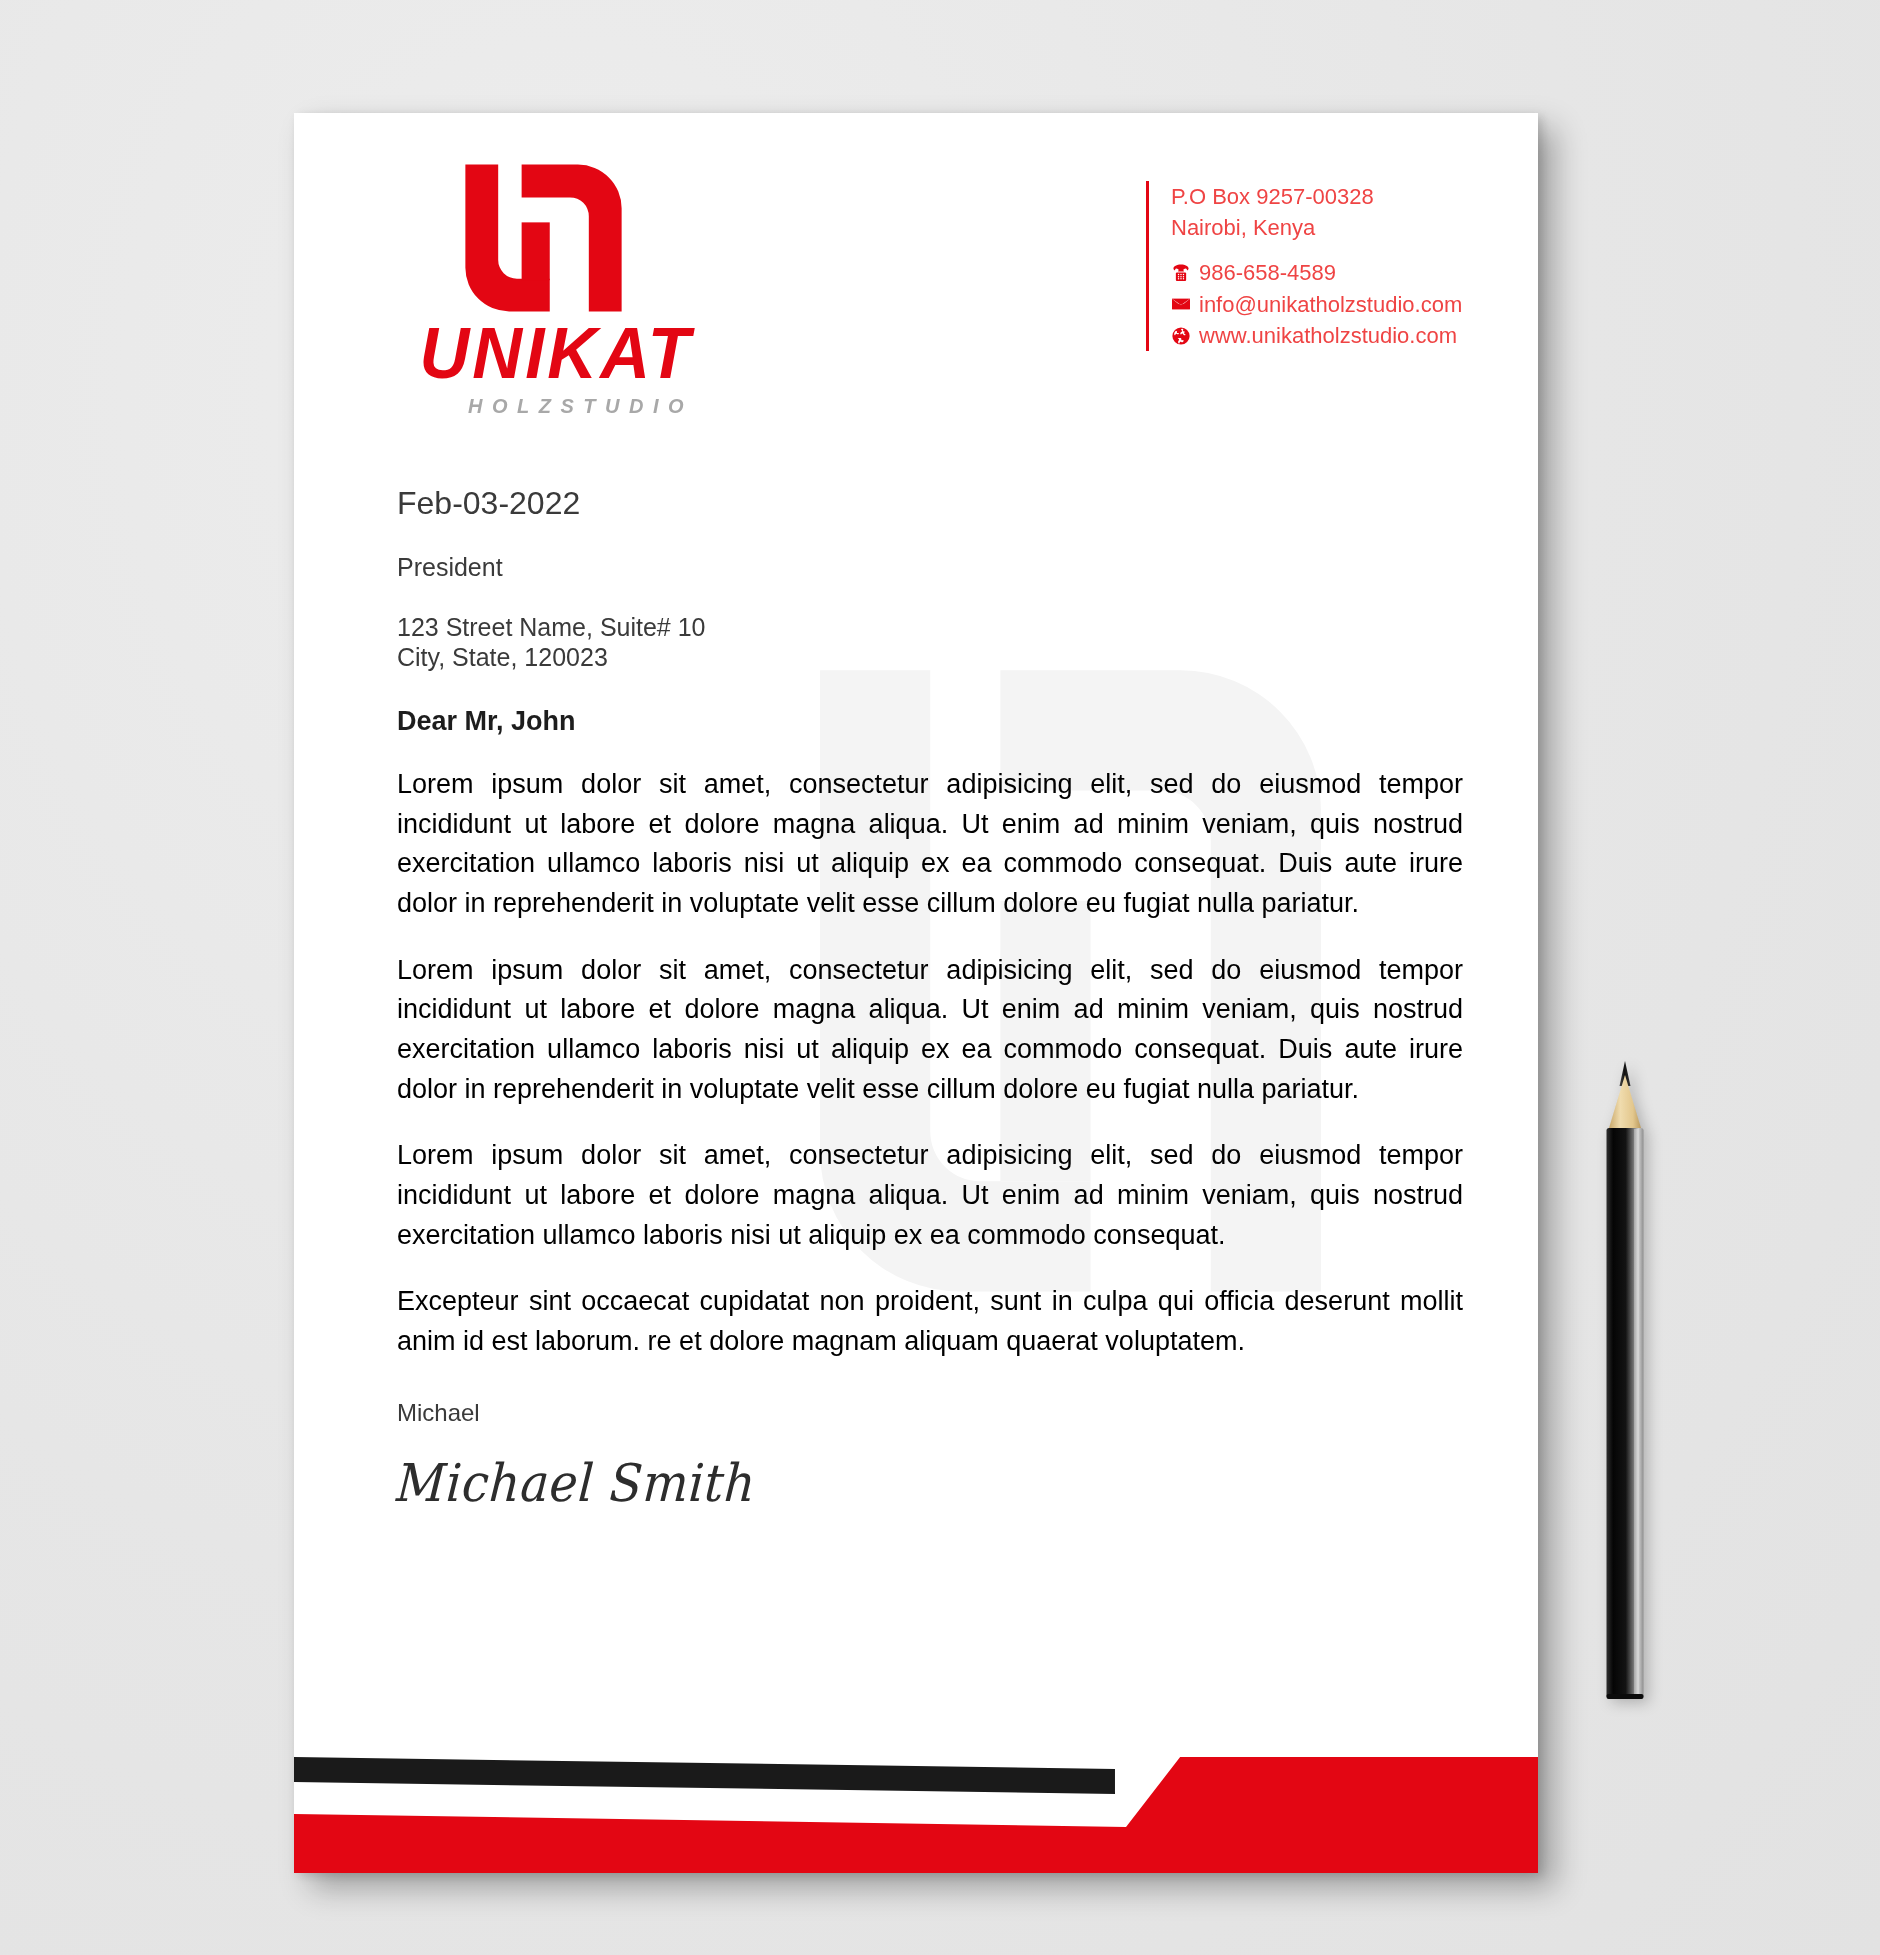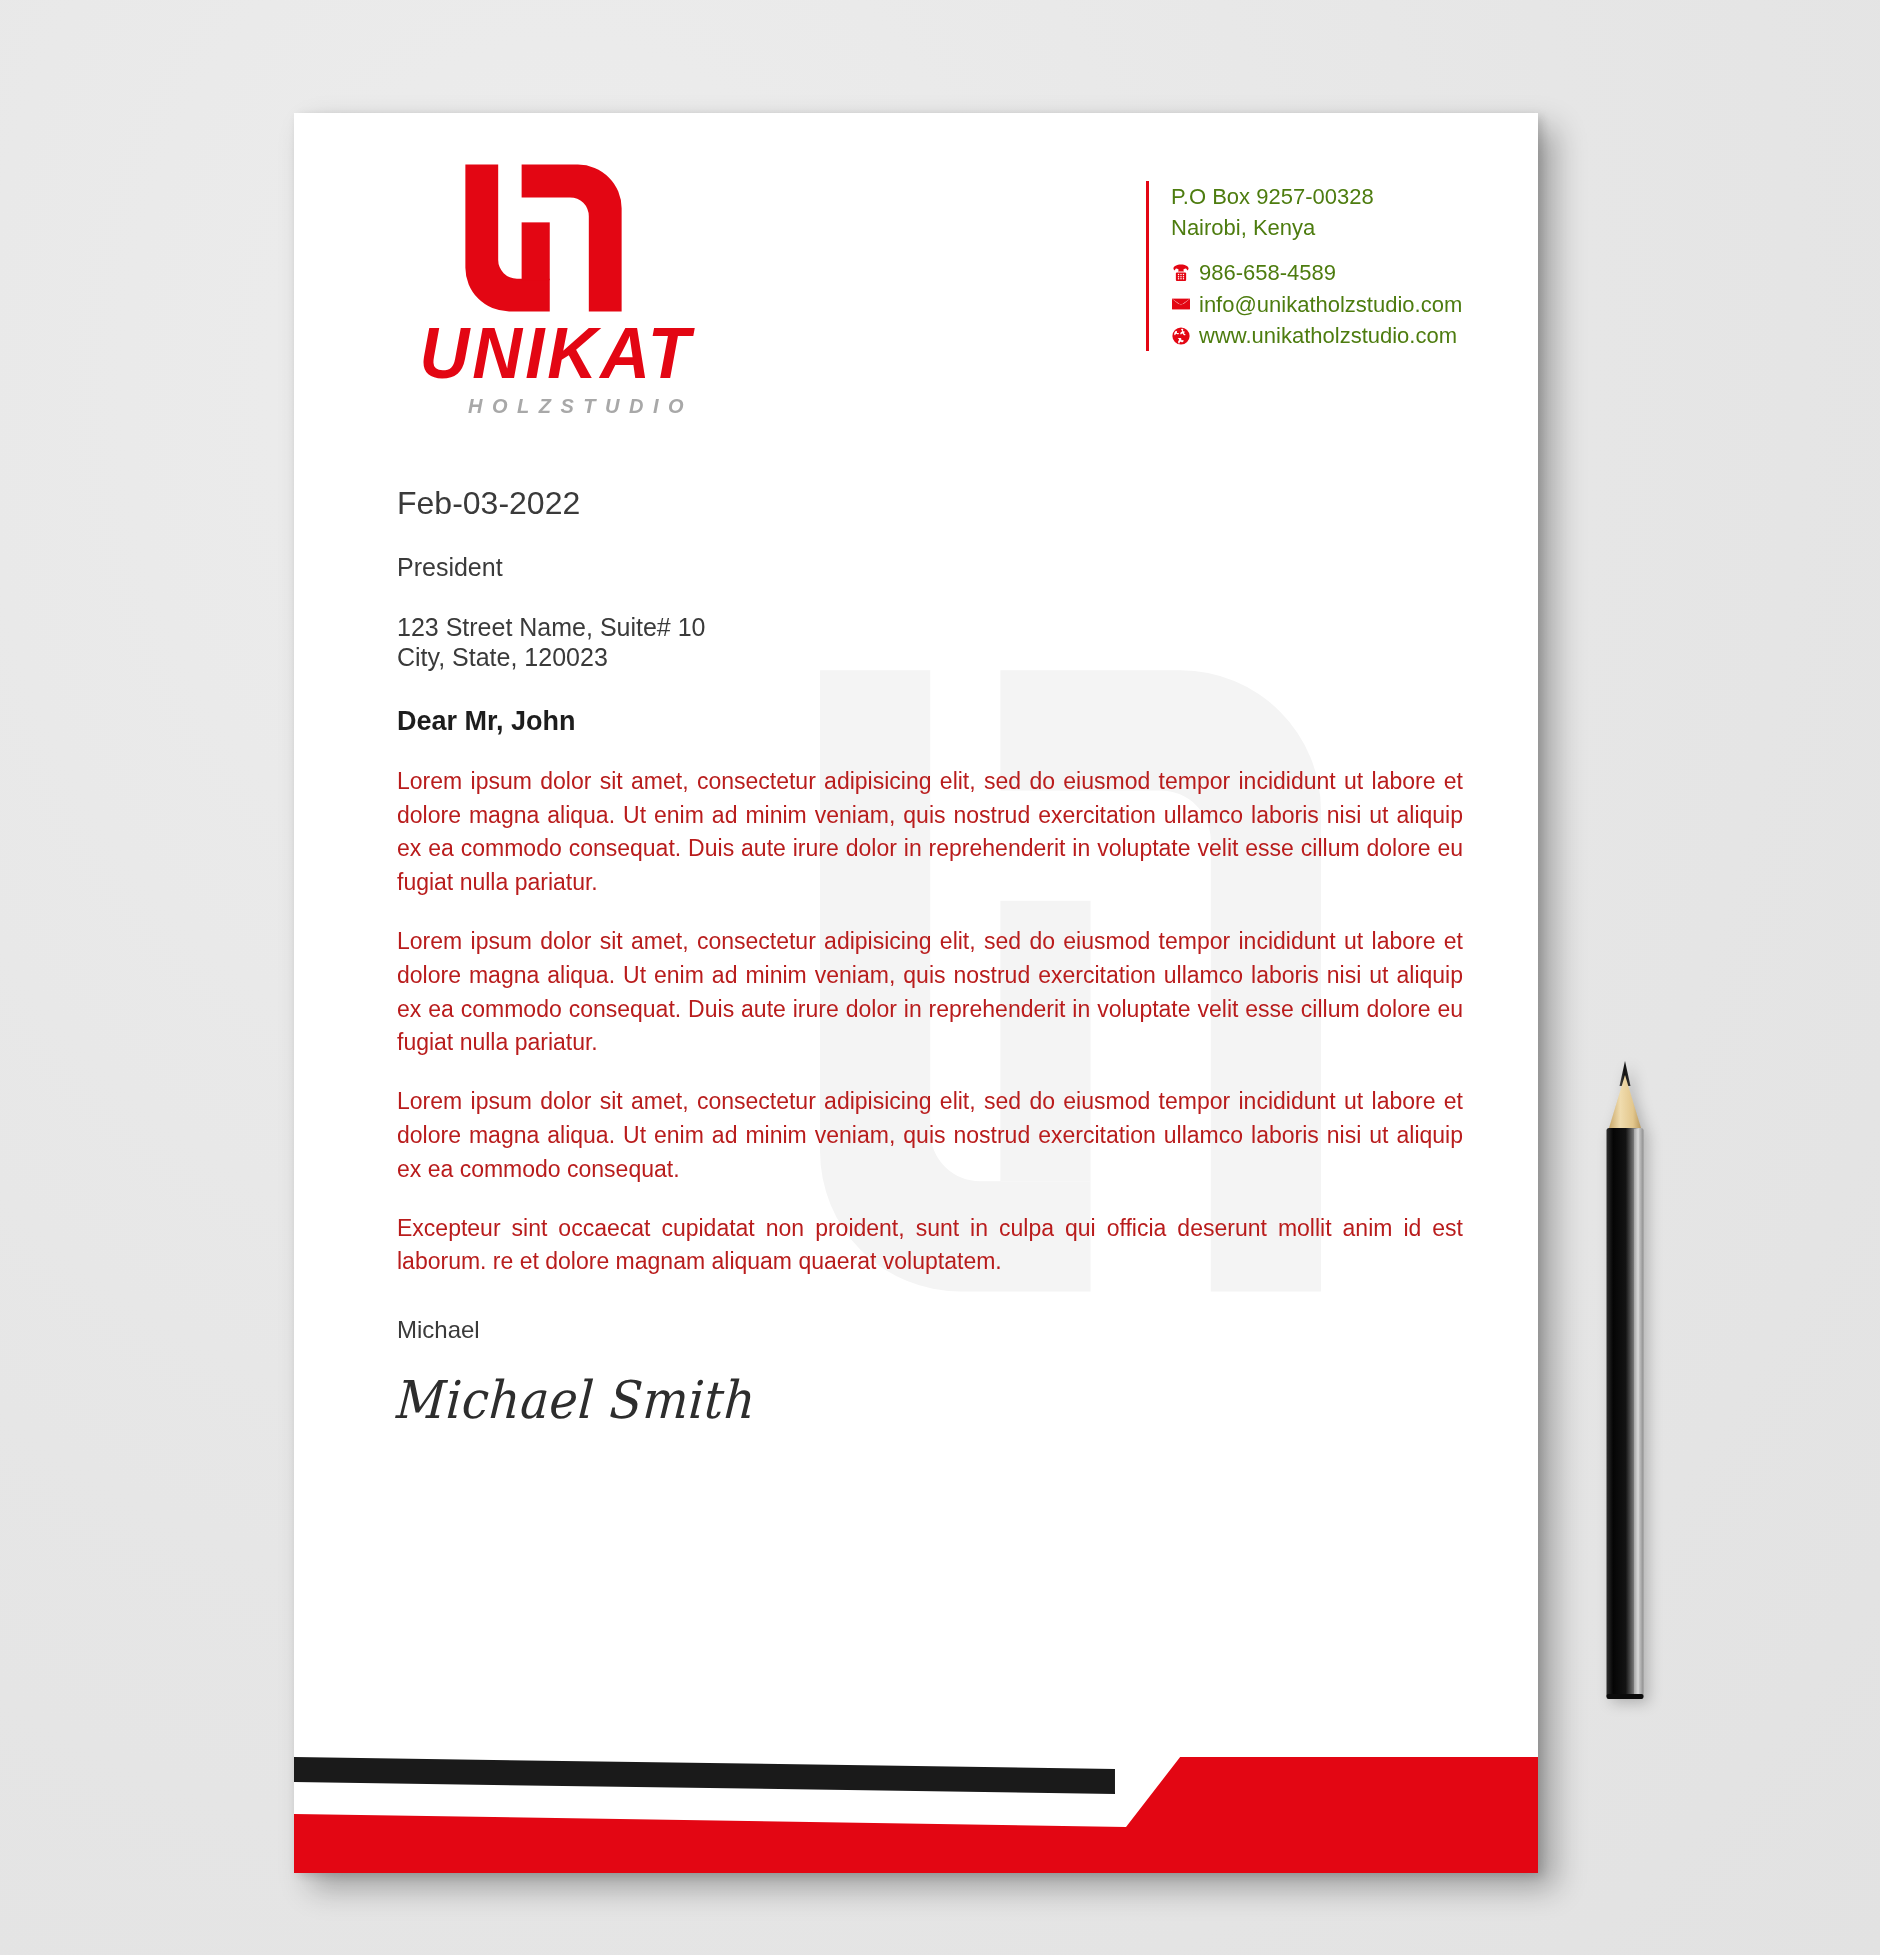--- a/index.html
+++ b/index.html
@@ -91,21 +91,21 @@
   #contact-block {
     position: absolute;
     left: 852px;
     top: 68px;
     padding-left: 21px;
     border-left: 3.5px solid #E30613;
     min-height: 143px;
   }
   .contact-line {
     font-size: 22px;
-    color: #4d7c0f;
+    color: #ef4444;
     line-height: 1.42;
     white-space: nowrap;
     display: flex;
     align-items: center;
     font-weight: 400;
   }
   .contact-line.plain { padding-left: 1px; }
   .contact-gap { height: 14px; }
   .cicon {
     width: 22px;
@@ -134,24 +134,24 @@
   }
   #recipient { margin-bottom: 29px; }
   #org { margin-bottom: 33px; }
   #salutation {
     font-size: 27px;
     font-weight: 700;
     color: #1d1d1d;
     margin-bottom: 28px;
   }
   .body-par {
-    font-size: 23px;
+    font-size: 27px;
     line-height: 1.47;
     text-align: justify;
-    color: #b91c1c;
+    color: #000000;
     margin-bottom: 25px;
   }
   #regards {
     font-size: 24px;
     color: #3a3a3a;
     margin-top: 37px;
   }
   #signature {
     font-family: "DejaVu Serif", serif;
     font-style: italic;

